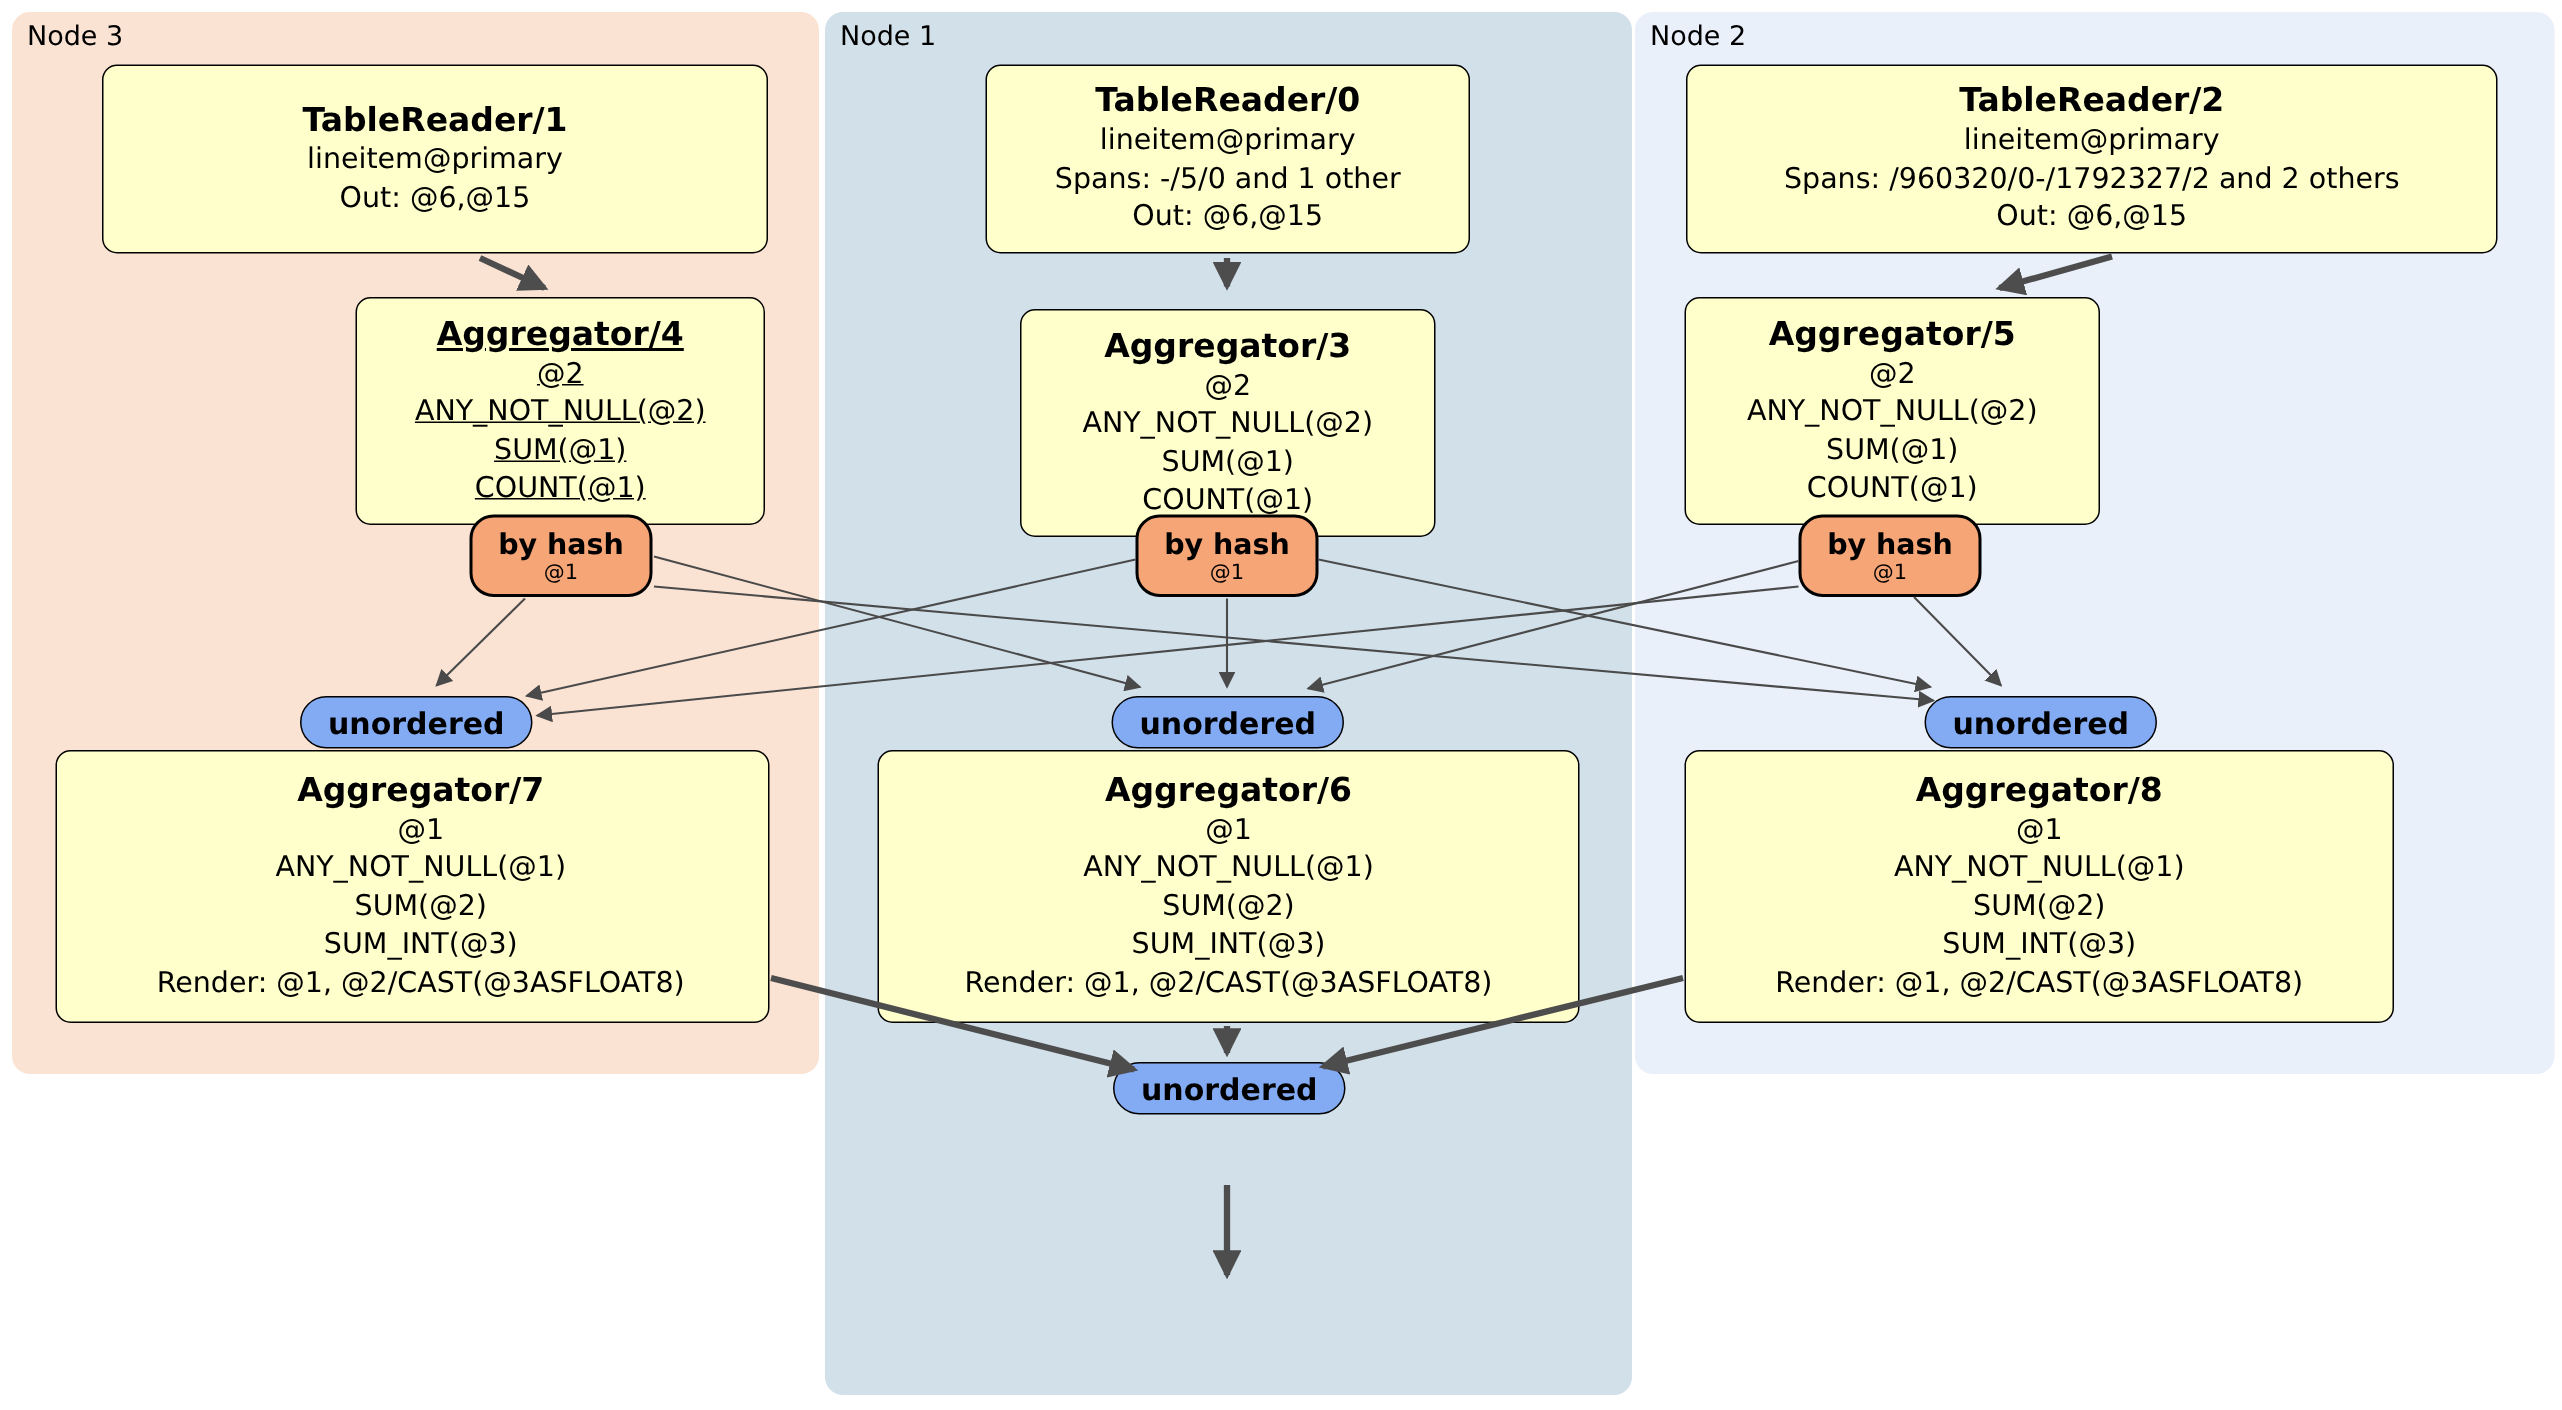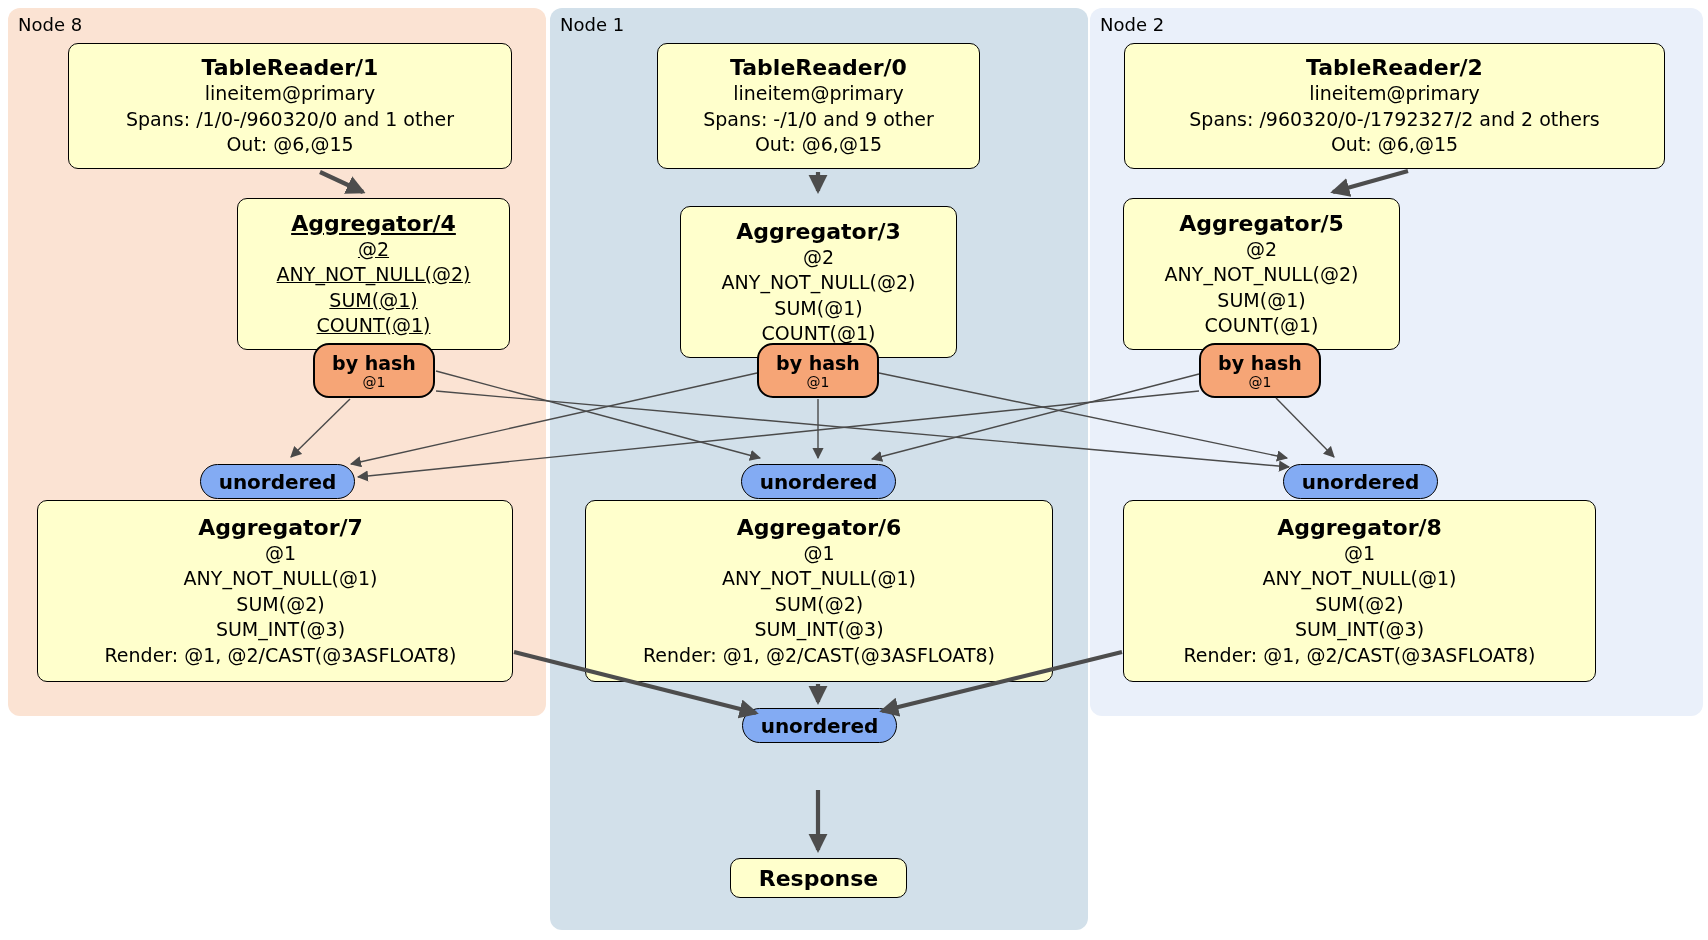--- a/index.html
+++ b/index.html
@@ -51,21 +51,21 @@
   }
 
   .edges{position:absolute; left:0; top:0; z-index:6; pointer-events:none;}
 </style>
 </head>
 <body>
 
 <div class="canvas">
 
   <div class="region reg3">
-    <div class="region-label">Node 8</div>
+    <div class="region-label">Node 3</div>
   </div>
   <div class="region reg1">
     <div class="region-label">Node 1</div>
   </div>
   <div class="region reg2">
     <div class="region-label">Node 2</div>
   </div>
 
   <svg class="edges" width="1708" height="940">
     <defs>
@@ -96,27 +96,26 @@
       <line x1="879" y1="373" x2="1287" y2="458"></line>
       <line x1="1199" y1="391" x2="358" y2="477"></line>
       <line x1="1199" y1="374" x2="872" y2="459"></line>
       <line x1="1276" y1="398" x2="1334" y2="457"></line>
     </g>
   </svg>
 
   <div class="box" style="left:68px;top:43px;width:444px;height:126px;">
     <div class="title">TableReader/1</div>
     <div class="bl">lineitem@primary</div>
-    <div class="bl">Spans: /1/0-/960320/0 and 1 other</div>
     <div class="bl">Out: @6,@15</div>
   </div>
   <div class="box" style="left:657px;top:43px;width:323px;height:126px;">
     <div class="title">TableReader/0</div>
     <div class="bl">lineitem@primary</div>
-    <div class="bl">Spans: -/1/0 and 9 other</div>
+    <div class="bl">Spans: -/5/0 and 1 other</div>
     <div class="bl">Out: @6,@15</div>
   </div>
   <div class="box" style="left:1124px;top:43px;width:541px;height:126px;text-align:center;">
     <div class="title">TableReader/2</div>
     <div class="bl">lineitem@primary</div>
     <div class="bl">Spans: /960320/0-/1792327/2 and 2 others</div>
     <div class="bl">Out: @6,@15</div>
   </div>
 
   <div class="box" style="left:237px;top:198px;width:273px;height:152px;text-decoration:underline;">
@@ -177,17 +176,14 @@
   <div class="box" style="left:1123px;top:500px;width:473px;height:182px;">
     <div class="title">Aggregator/8</div>
     <div class="bl">@1</div>
     <div class="bl">ANY_NOT_NULL(@1)</div>
     <div class="bl">SUM(@2)</div>
     <div class="bl">SUM_INT(@3)</div>
     <div class="bl">Render: @1, @2/CAST(@3ASFLOAT8)</div>
   </div>
 
   <div class="sync" style="left:742px;top:708px;width:155px;height:35px;">unordered</div>
-  <div class="box" style="left:730px;top:858px;width:177px;height:40px;">
-    <div class="title">Response</div>
-  </div>
 
 </div>
 
 </body></html>

